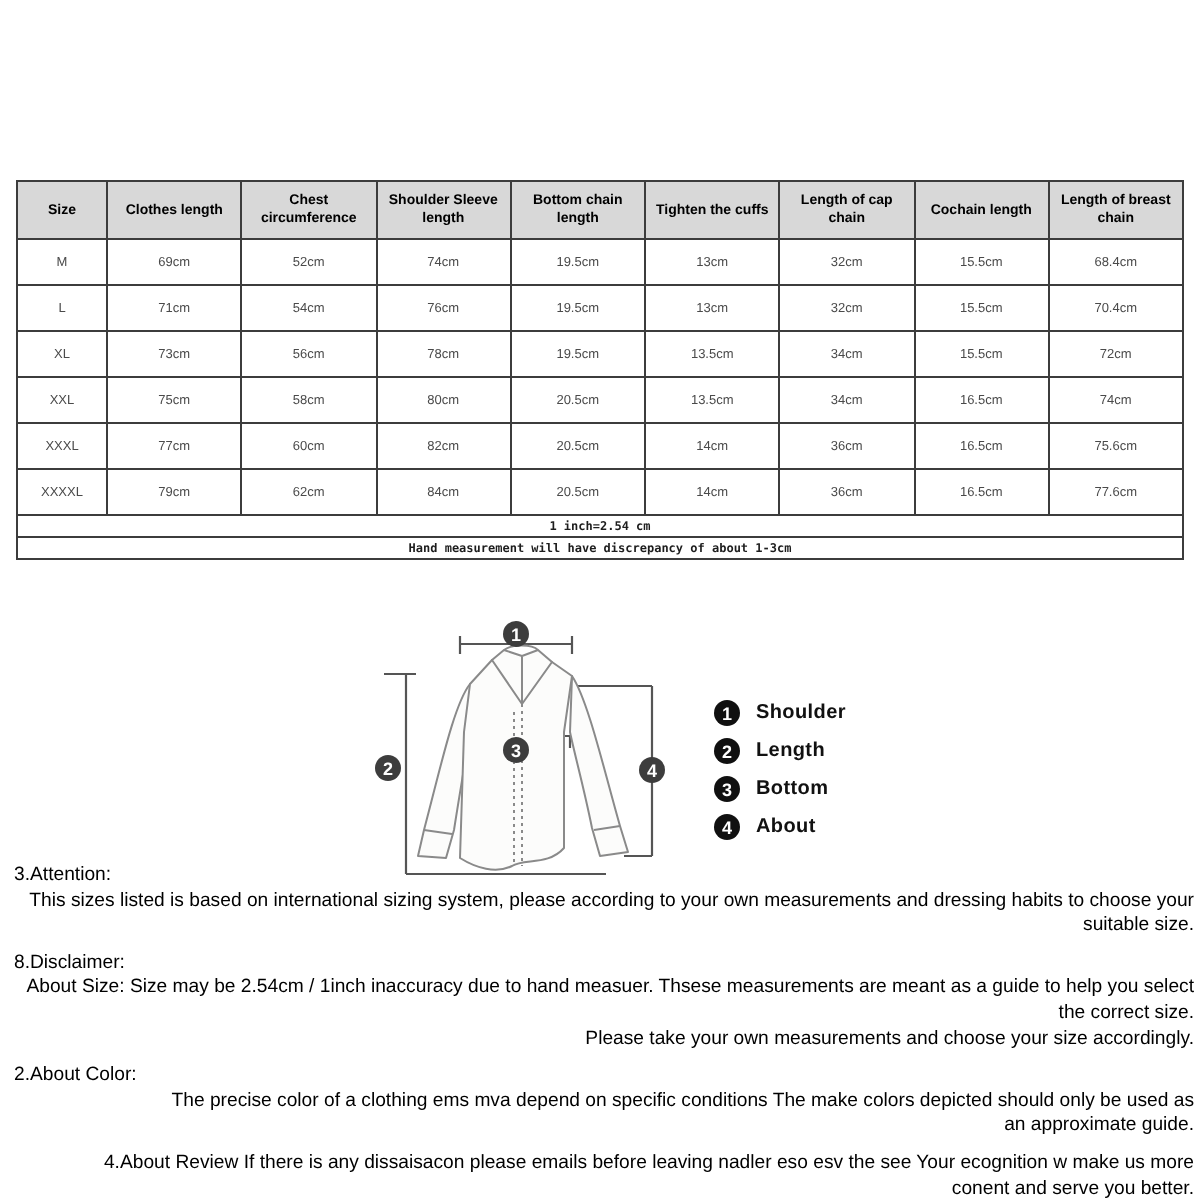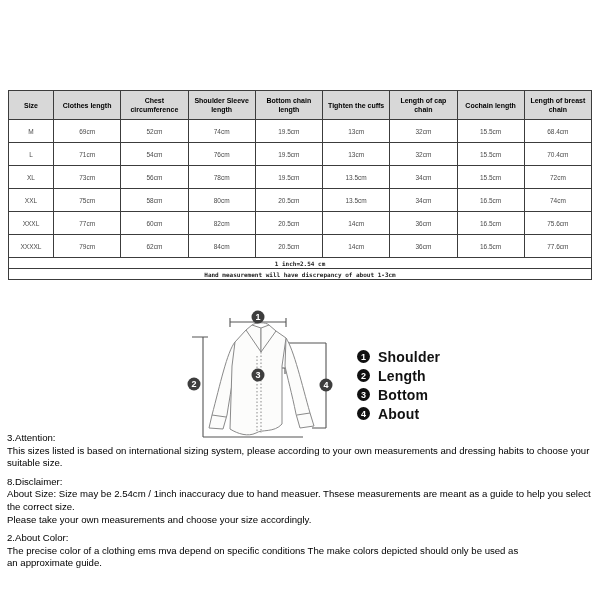--- a/index.html
+++ b/index.html
@@ -15,27 +15,27 @@
   table.size-table tr.footnote-row td{height:8px;font-size:6px;font-weight:bold;
         font-family:"DejaVu Sans Mono", monospace;color:#1d1d1d;line-height:7px;}
 
   
   .diagram-svg{position:absolute;left:178px;top:300px;width:182px;height:150px;}
   .legend{position:absolute;left:357px;top:347px;}
   .legend-item{display:flex;align-items:center;height:19px;}
   .legend-num{width:13px;height:13px;border-radius:50%;background:#101010;color:#fff;
         font-size:9px;font-weight:bold;display:flex;align-items:center;justify-content:center;
         margin-right:8px;flex:0 0 13px;}
-  .legend-label{font-size:14px;font-weight:bold;color:#111;letter-spacing:.2px;}
+  .legend-label{font-size:10px;font-weight:bold;color:#111;letter-spacing:.2px;}
 
   
   .notes{position:absolute;left:7px;top:432px;width:590px;font-size:9.6px;line-height:12.6px;color:#000;}
   .note-block{margin-bottom:6px;}
   .note-heading{white-space:pre-line;}
-  .note-body{white-space:pre-line;}
+  .note-body{white-space:pre-line;text-align:right;}
 
   
   .marker-num{font-family:"Liberation Sans", sans-serif;font-size:9px;font-weight:bold;fill:#ffffff;text-anchor:middle;}
 </style>
 </head>
 <body>
 
 <div class="page">
 
   <table class="size-table">
@@ -208,15 +208,19 @@
     <div class="note-block">
       <div class="note-heading">8.Disclaimer:</div>
       <div class="note-body">About Size: Size may be 2.54cm / 1inch inaccuracy due to hand measuer. Thsese measurements are meant as a guide to help you select the correct size.
 Please take your own measurements and choose your size accordingly.</div>
     </div>
     <div class="note-block">
       <div class="note-heading">2.About Color:</div>
       <div class="note-body">The precise color of a clothing ems mva depend on specific conditions The make colors depicted should only be used as
 an approximate guide.</div>
     </div>
+    <div class="note-block">
+      <div class="note-body">4.About Review If there is any dissaisacon please emails before leaving nadler eso esv the see Your ecognition w make us more
+conent and serve you better.</div>
+    </div>
   </div>
 
 </div>
 
 </body></html>

